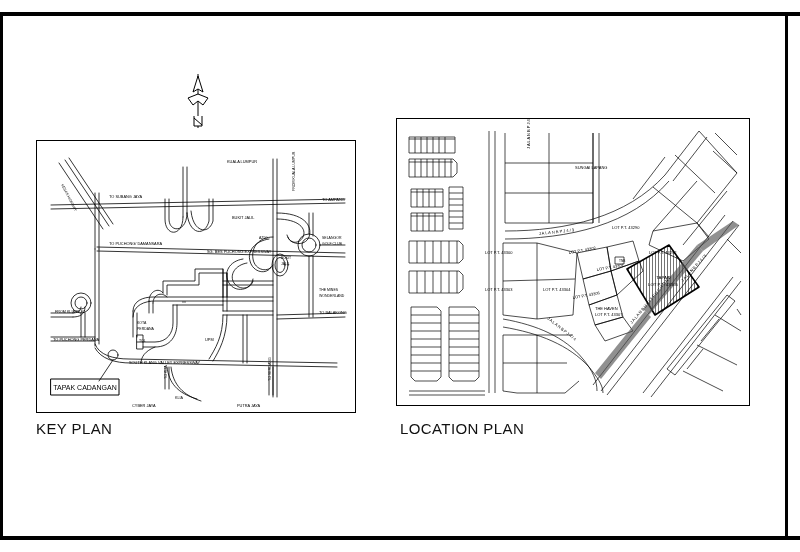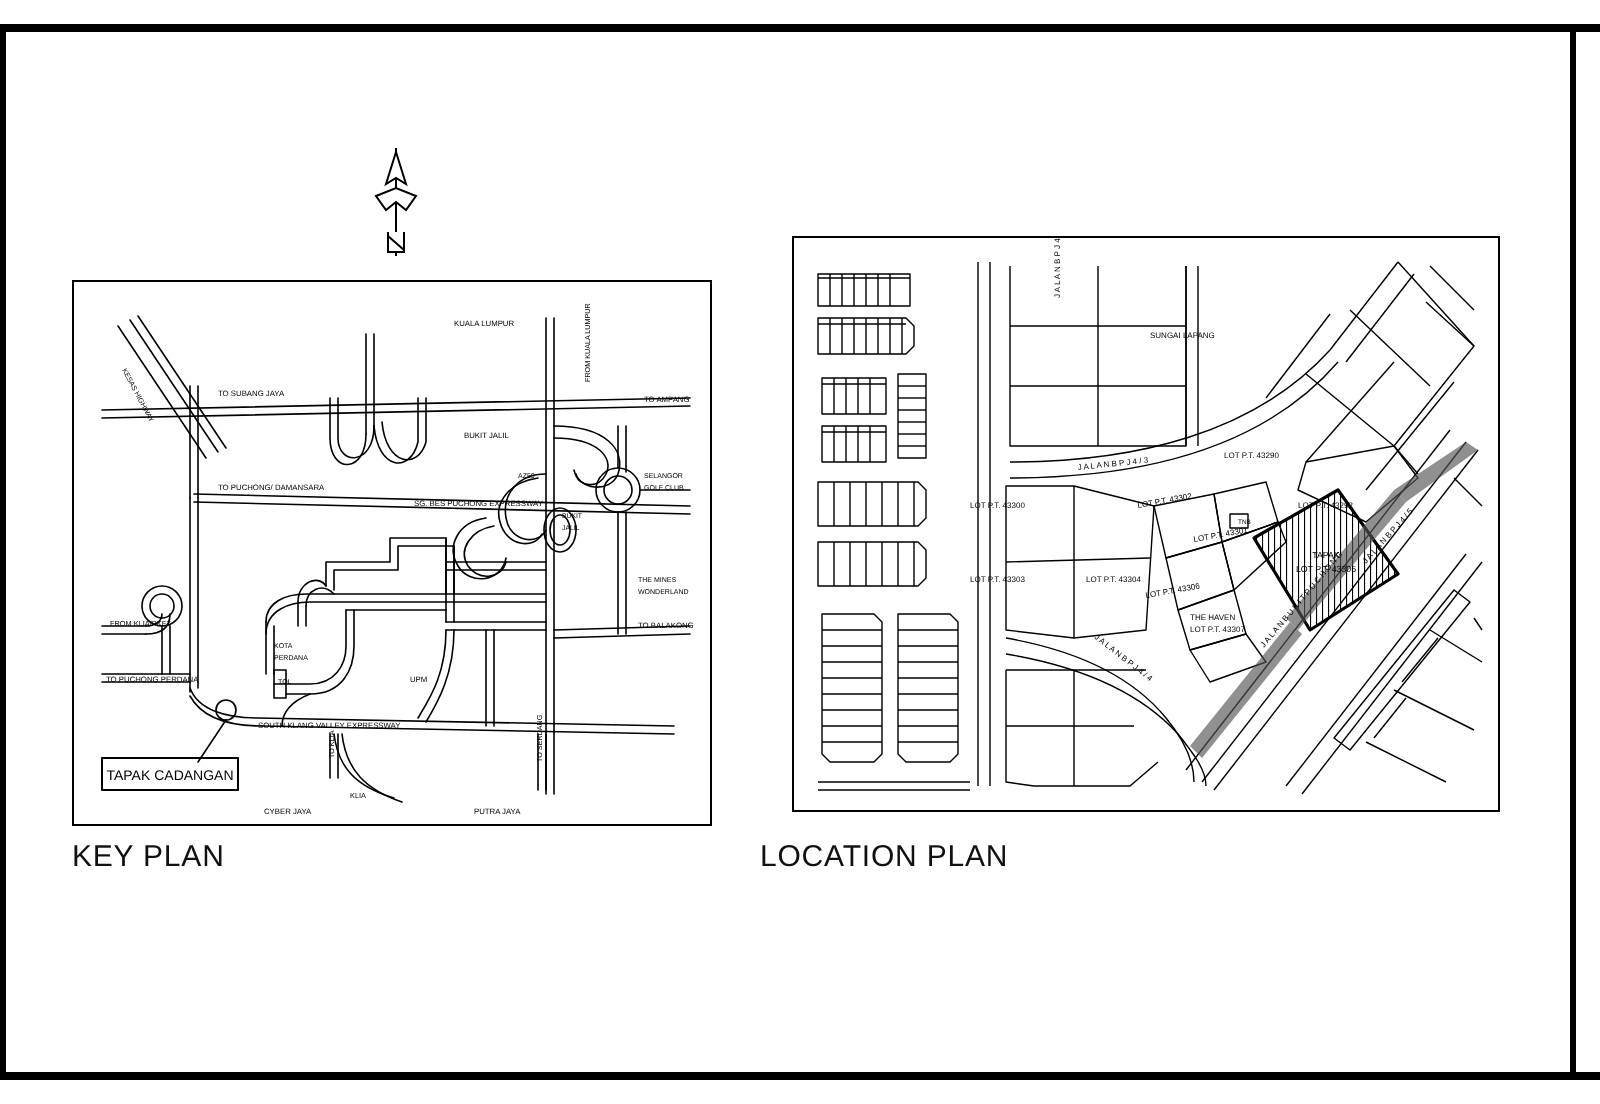--- a/index.html
+++ b/index.html
@@ -15,21 +15,21 @@
   
   .panel{position:absolute;border:1.6px solid #000;background:#fff;}
   #key-plan-panel{left:36px;top:140px;width:318px;height:271px;}
   #location-plan-panel{left:396px;top:118px;width:352px;height:286px;}
 
   .panel svg{display:block;width:100%;height:100%;}
 
   
   .sheet-title{position:absolute;font-size:15px;letter-spacing:.4px;color:#111;}
   #key-plan-title{left:36px;top:420px;text-align:center;}
-  #location-plan-title{left:380px;top:420px;text-align:right;}
+  #location-plan-title{left:400px;top:420px;text-align:right;}
 
   
   #north-arrow{position:absolute;left:176px;top:72px;width:44px;height:62px;}
 </style>
 </head>
 <body>
 
 <div id="sheet-border-top"></div>
 <div id="sheet-border-bottom"></div>
 <div id="sheet-border-left"></div>

